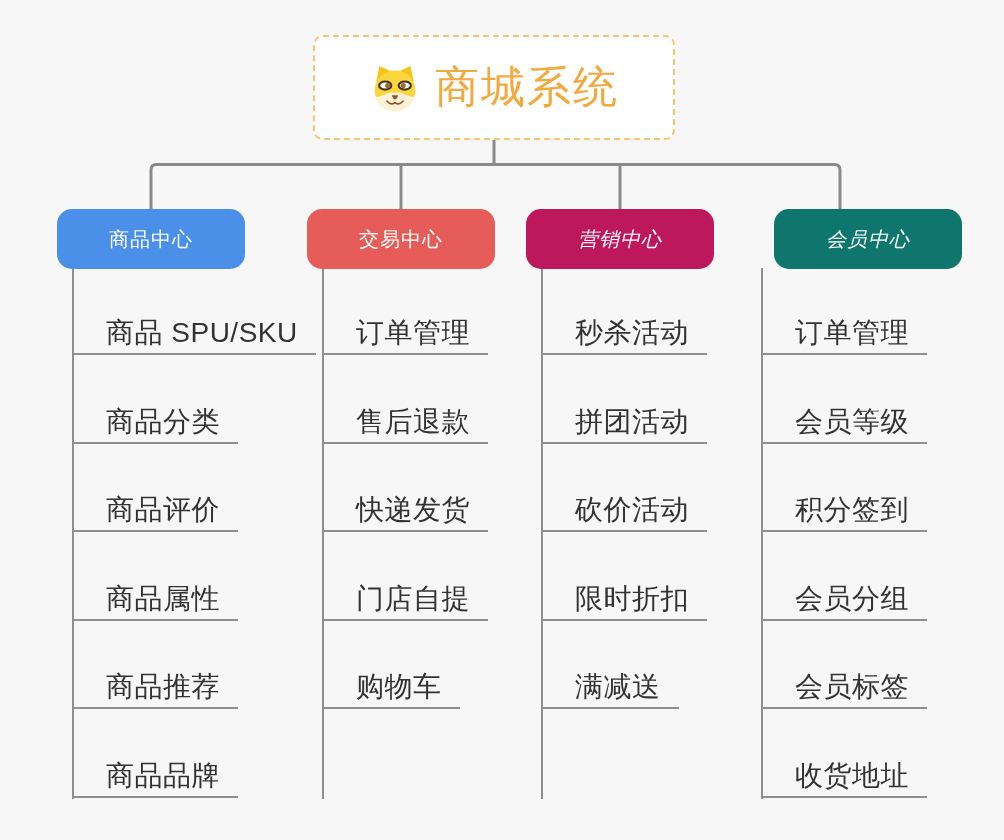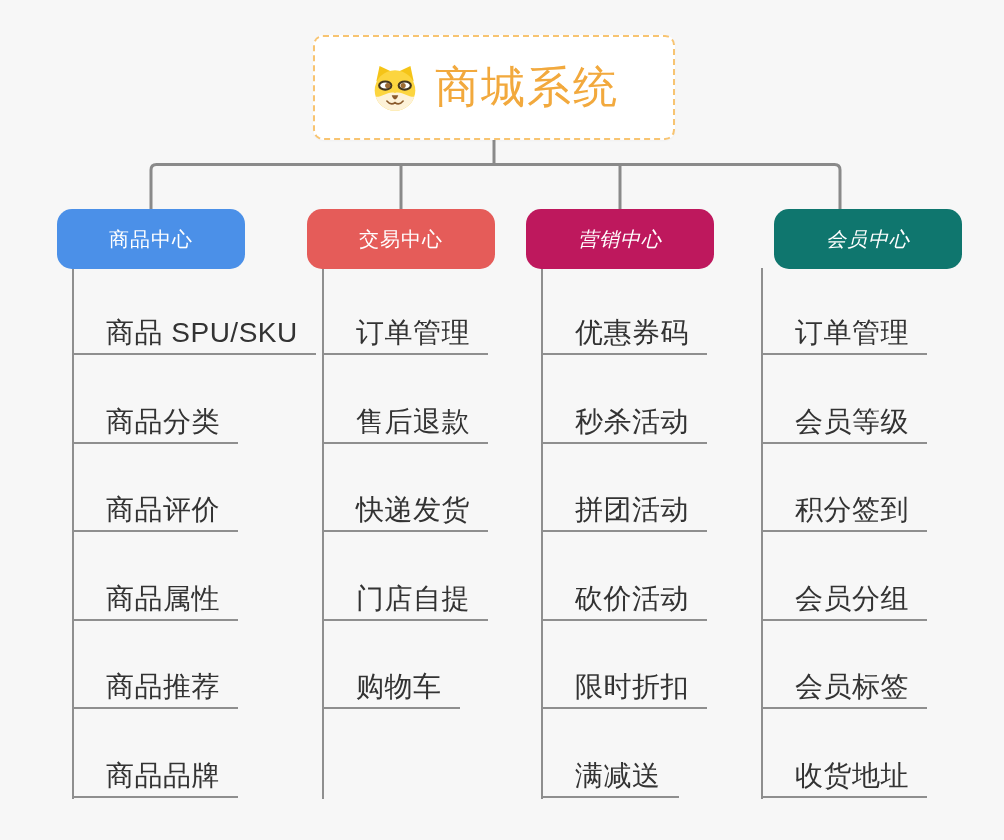--- a/index.html
+++ b/index.html
@@ -133,21 +133,20 @@
 
   <div class="leaf-col" style="left:323px">
     <div class="leaf">订单管理</div>
     <div class="leaf">售后退款</div>
     <div class="leaf">快递发货</div>
     <div class="leaf">门店自提</div>
     <div class="leaf">购物车</div>
   </div>
 
   <div class="leaf-col" style="left:542px">
-    <div class="leaf">优惠券码</div>
     <div class="leaf">秒杀活动</div>
     <div class="leaf">拼团活动</div>
     <div class="leaf">砍价活动</div>
     <div class="leaf">限时折扣</div>
     <div class="leaf">满减送</div>
   </div>
 
   <div class="leaf-col" style="left:762px">
     <div class="leaf">订单管理</div>
     <div class="leaf">会员等级</div>

